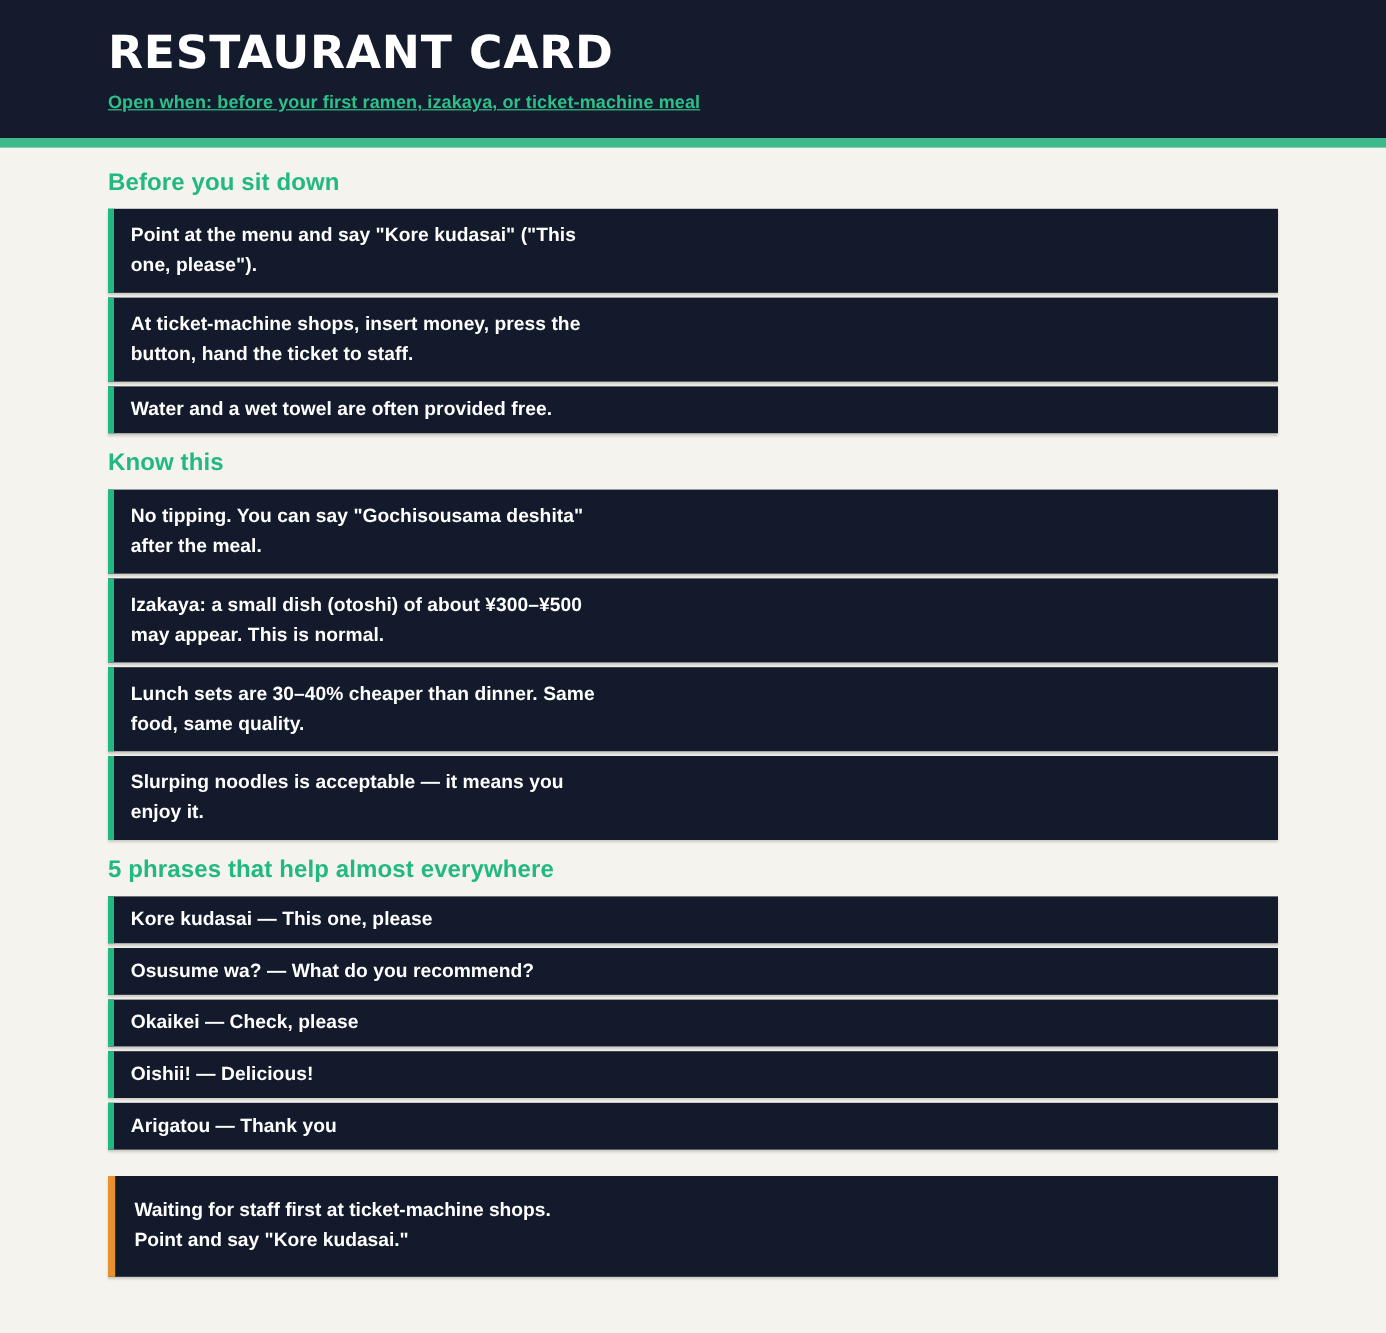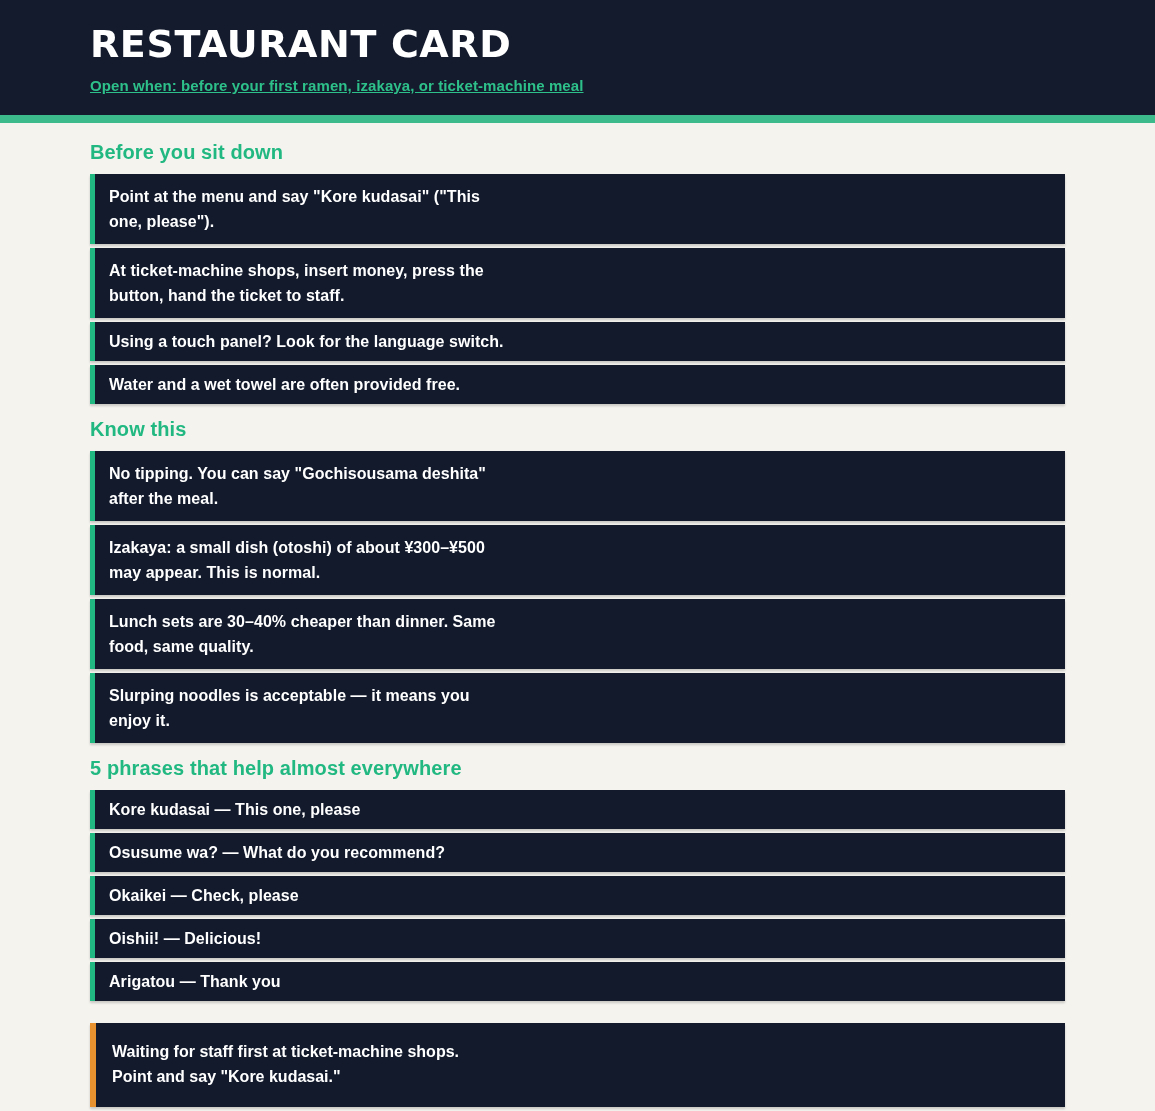--- a/index.html
+++ b/index.html
@@ -126,23 +126,20 @@
       <div class="section-heading first">Before you sit down</div>
       <div class="card">
         <div class="card-text">Point at the menu and say "Kore kudasai" ("This
 one, please").</div>
       </div>
       <div class="card">
         <div class="card-text">At ticket-machine shops, insert money, press the
 button, hand the ticket to staff.</div>
       </div>
       <div class="card single">
-        <div class="card-text">Using a touch panel? Look for the language switch.</div>
-      </div>
-      <div class="card single">
         <div class="card-text">Water and a wet towel are often provided free.</div>
       </div>
     </div>
 
     <div class="section">
       <div class="section-heading">Know this</div>
       <div class="card">
         <div class="card-text">No tipping. You can say "Gochisousama deshita"
 after the meal.</div>
       </div>

